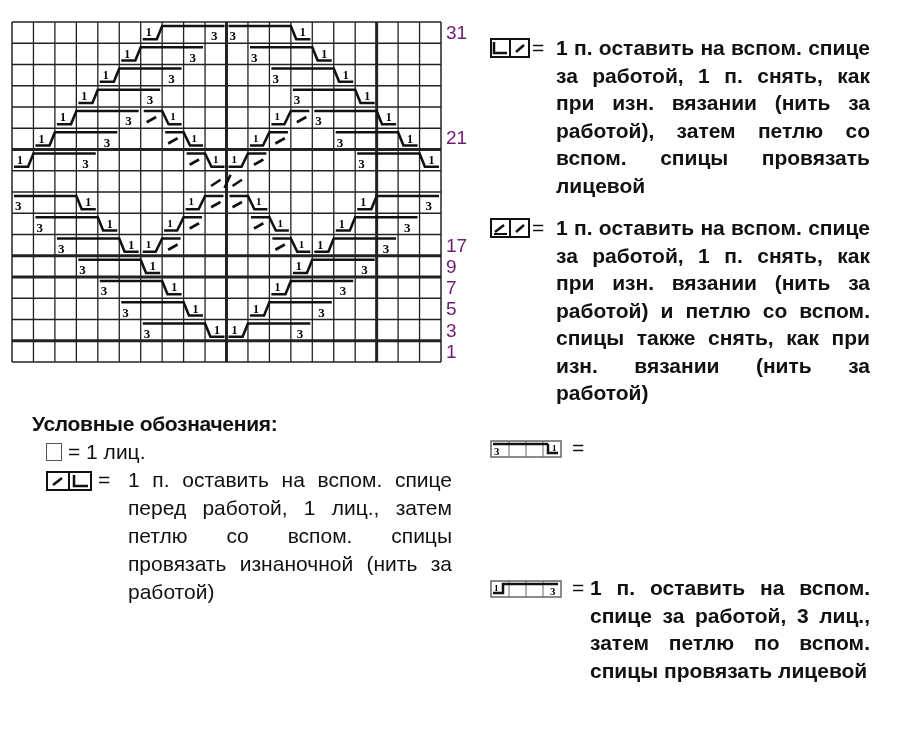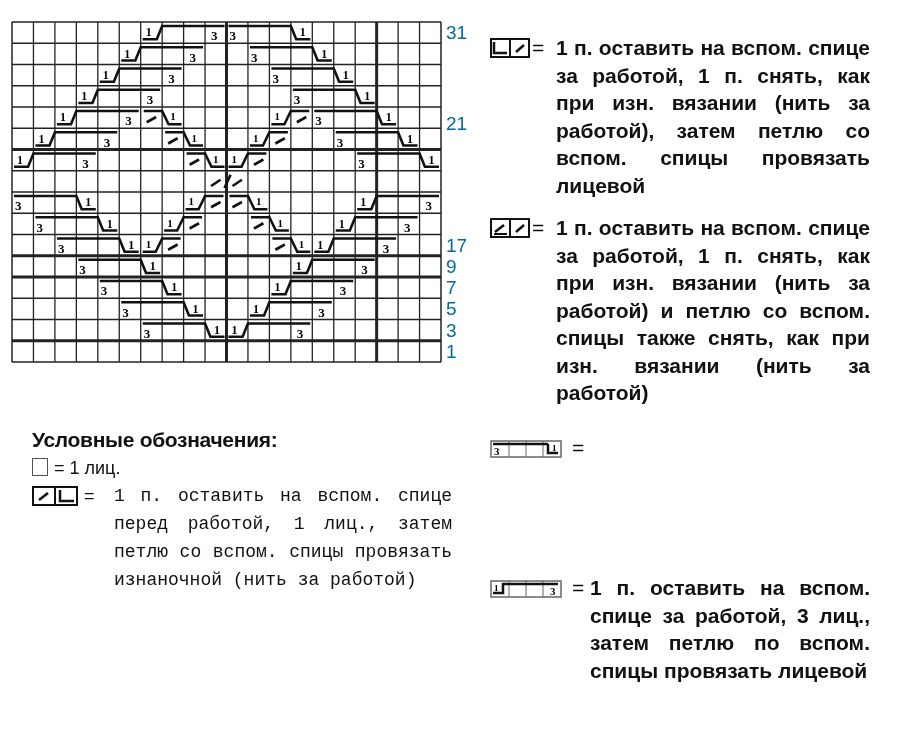--- a/index.html
+++ b/index.html
@@ -1,24 +1,24 @@
 <!DOCTYPE html>
 <html><head>
 <meta charset="utf-8">
 <style>
   html, body { margin:0; padding:0; background:#fff; }
   body { width:898px; height:737px; position:relative; overflow:hidden;
          font-family:"Liberation Sans", sans-serif; color:#111; }
   #chart { position:absolute; left:0; top:0; width:470px; height:380px; }
-  .row-label { position:absolute; left:446px; font-size:19px; line-height:20px; color:#0369a1;text-align:right; }
-  .legend-left { position:absolute; left:32px; top:428px; width:420px; }
+  .row-label { position:absolute; left:446px; font-size:19px; line-height:20px; color:#701a75;text-align:right; }
+  .legend-left { position:absolute; left:32px; top:412px; width:420px; }
   .legend-title { font-weight:bold; font-size:21px; letter-spacing:-0.3px; margin-bottom:2px; }
-  .legend-item { position:relative; font-size:18px; line-height:28px; }
+  .legend-item { position:relative; font-size:21px; line-height:28px;margin-left:14px; }
   .legend-item .sym { position:absolute; left:0; top:4px; }
-  .legend-item .txt { margin-left:0; display:block; text-align:justify;font-family:Liberation Mono, monospace; }
+  .legend-item .txt { margin-left:0; display:block; text-align:justify; }
   .right-col { position:absolute; left:490px; top:34px; width:380px; }
   .ritem { position:relative; font-size:21px; line-height:27.5px; margin-bottom:0; }
   .ritem .sym { position:absolute; left:0; top:3px; }
   .ritem .eq { position:absolute; top:0; }
   .ritem .body { display:block; text-align:justify;font-weight:bold; }
   svg text { font-family:"Liberation Serif", serif; font-weight:bold; }
 </style>
 </head>
 <body>
 
@@ -343,20 +343,20 @@
           <text x="60" y="15" font-size="11">3</text>
         </svg>
     </span>
     <span class="eq" style="left:82px;">=</span>
     <span class="body">1 п. оставить на вспом. спице за работой, 3 лиц., затем петлю по вспом. спицы провязать лицевой</span>
   </div>
 </div>
 
 <div id="row-labels">
     <div class="row-label" style="top: 23px;">31</div>
-    <div class="row-label" style="top: 114px;">21</div>
+    <div class="row-label" style="top: 128px;">21</div>
     <div class="row-label" style="top: 235.5px;">17</div>
     <div class="row-label" style="top: 256.75px;">9</div>
     <div class="row-label" style="top: 278px;">7</div>
     <div class="row-label" style="top: 299.25px;">5</div>
     <div class="row-label" style="top: 320.5px;">3</div>
     <div class="row-label" style="top: 341.75px;">1</div>
   </div>
 
 </body></html>

